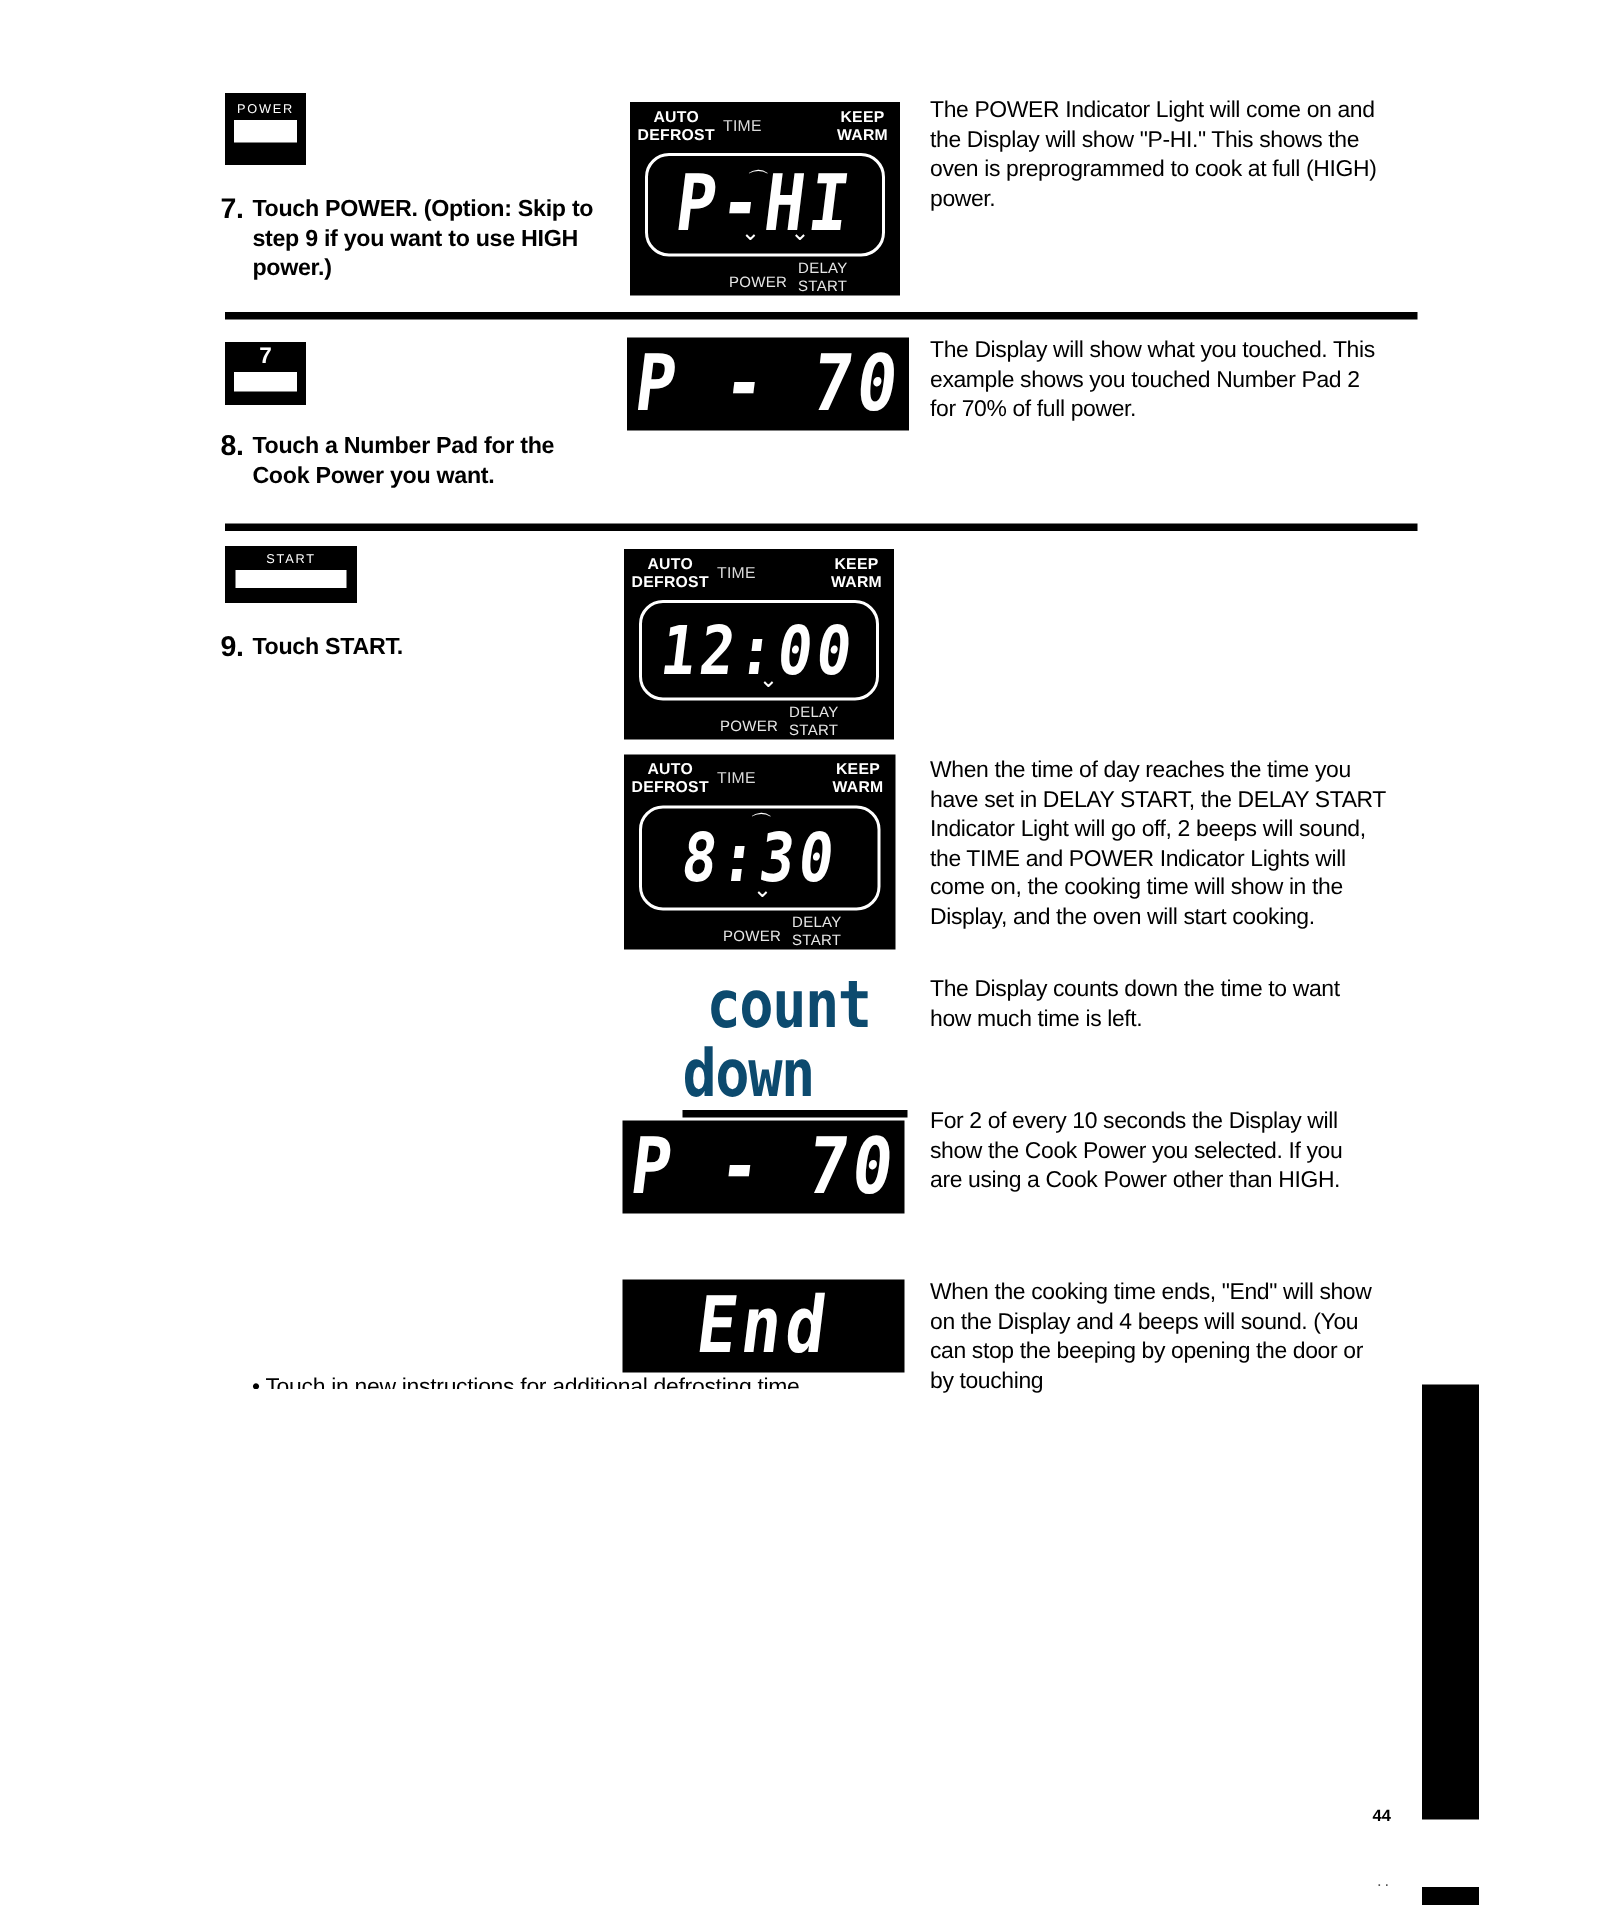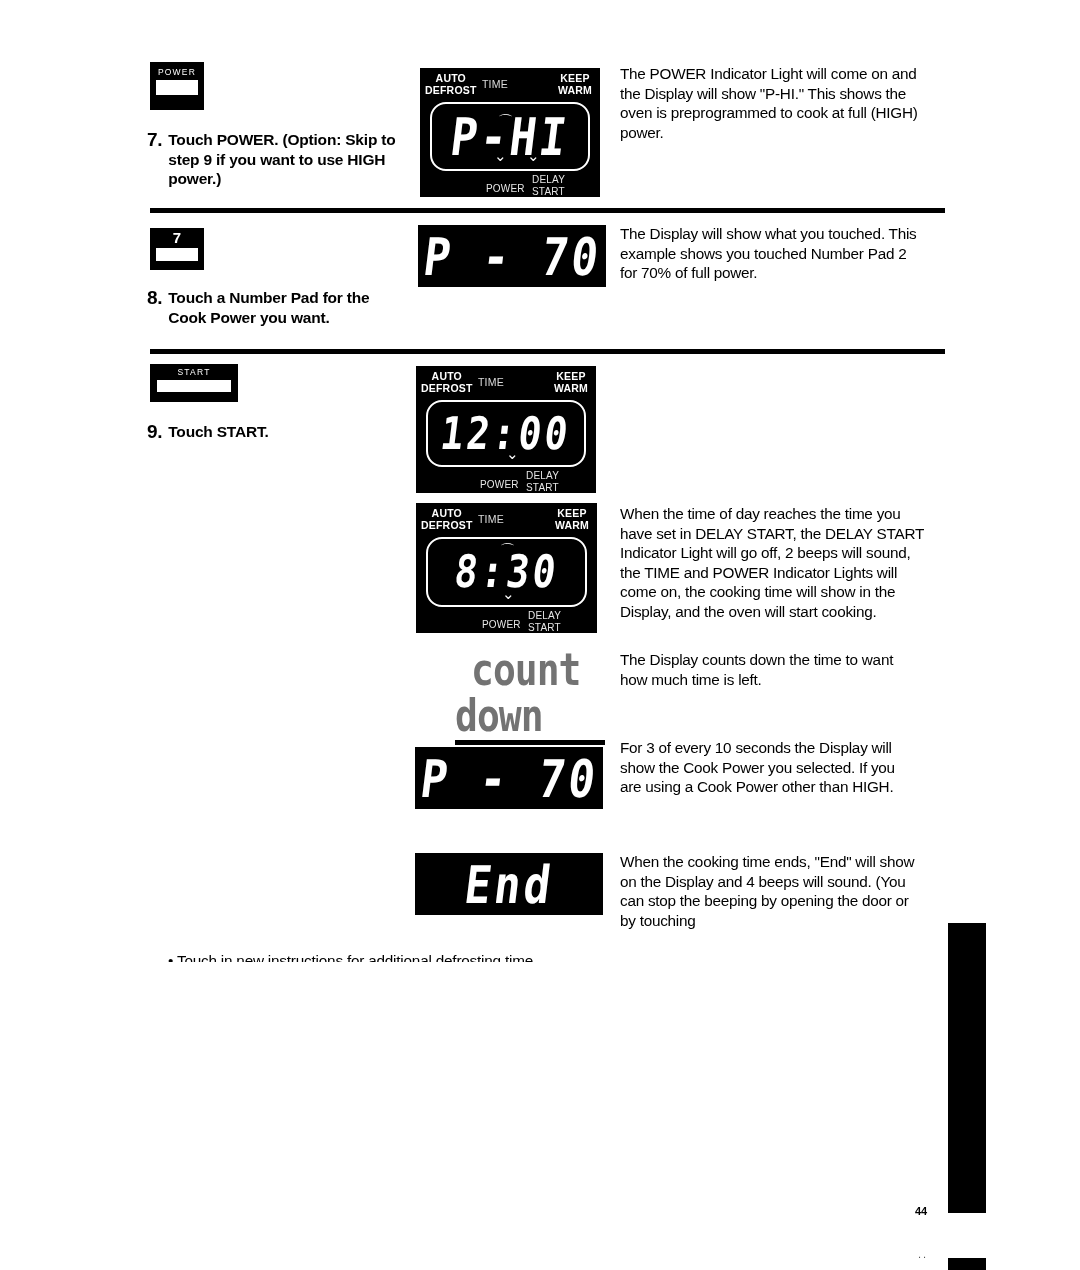--- a/index.html
+++ b/index.html
@@ -149,21 +149,21 @@
   .panel.plain .lcd-frame {
     border: none;
     top: 0; bottom: 0; left: 0; right: 0;
   }
 
   
   .countdown {
     position: absolute;
     font-family: "DejaVu Sans Mono", monospace;
     font-weight: bold;
-    color: #737373;
+    color: #0c4a6e;
     line-height: 0.92;
   }
   .countdown .cd-line {
     font-size: 38px;
     letter-spacing: -1px;
     transform: scaleY(1.15);
     transform-origin: left top;
     display: block;
   }
   .countdown .cd-rule {
@@ -316,31 +316,31 @@
   </div>
 
   <div class="body-copy" style="left:620px; top:650px; width:300px;">The Display counts down the time to want how much time is left.</div>
 
   <div class="panel plain" style="left:415px; top:747px; width:188px; height:62px;">
     <div class="lcd-frame">
       <span class="lcd-digits">P - 70</span>
     </div>
   </div>
 
-  <div class="body-copy" style="left:620px; top:738px; width:295px;">For 3 of every 10 seconds the Display will show the Cook Power you selected. If you are using a Cook Power other than HIGH.</div>
+  <div class="body-copy" style="left:620px; top:738px; width:295px;">For 2 of every 10 seconds the Display will show the Cook Power you selected. If you are using a Cook Power other than HIGH.</div>
 
   <div class="panel plain" style="left:415px; top:853px; width:188px; height:62px;">
     <div class="lcd-frame">
       <span class="lcd-digits">End</span>
     </div>
   </div>
 
   <div class="body-copy" style="left:620px; top:852px; width:300px;">When the cooking time ends, "End" will show on the Display and 4 beeps will sound. (You can stop the beeping by opening the door or by touching</div>
 
-  <div class="ghost-line" style="left:168px; top:915px;margin-top:36px;">
+  <div class="ghost-line" style="left:168px; top:915px;">
     <span>• Touch in new instructions for additional defrosting time.</span>
   </div>
 
   <div class="scan-bar" style="left:948px; top:923px; width:38px; height:290px;"></div>
   <div class="scan-bar" style="left:948px; top:1258px; width:38px; height:12px;"></div>
 
   <div class="page-num" style="left:915px; top:1205px;text-align:right;">44</div>
   <div class="faint-dots" style="left:918px; top:1248px;">..</div>
 
 </div>

